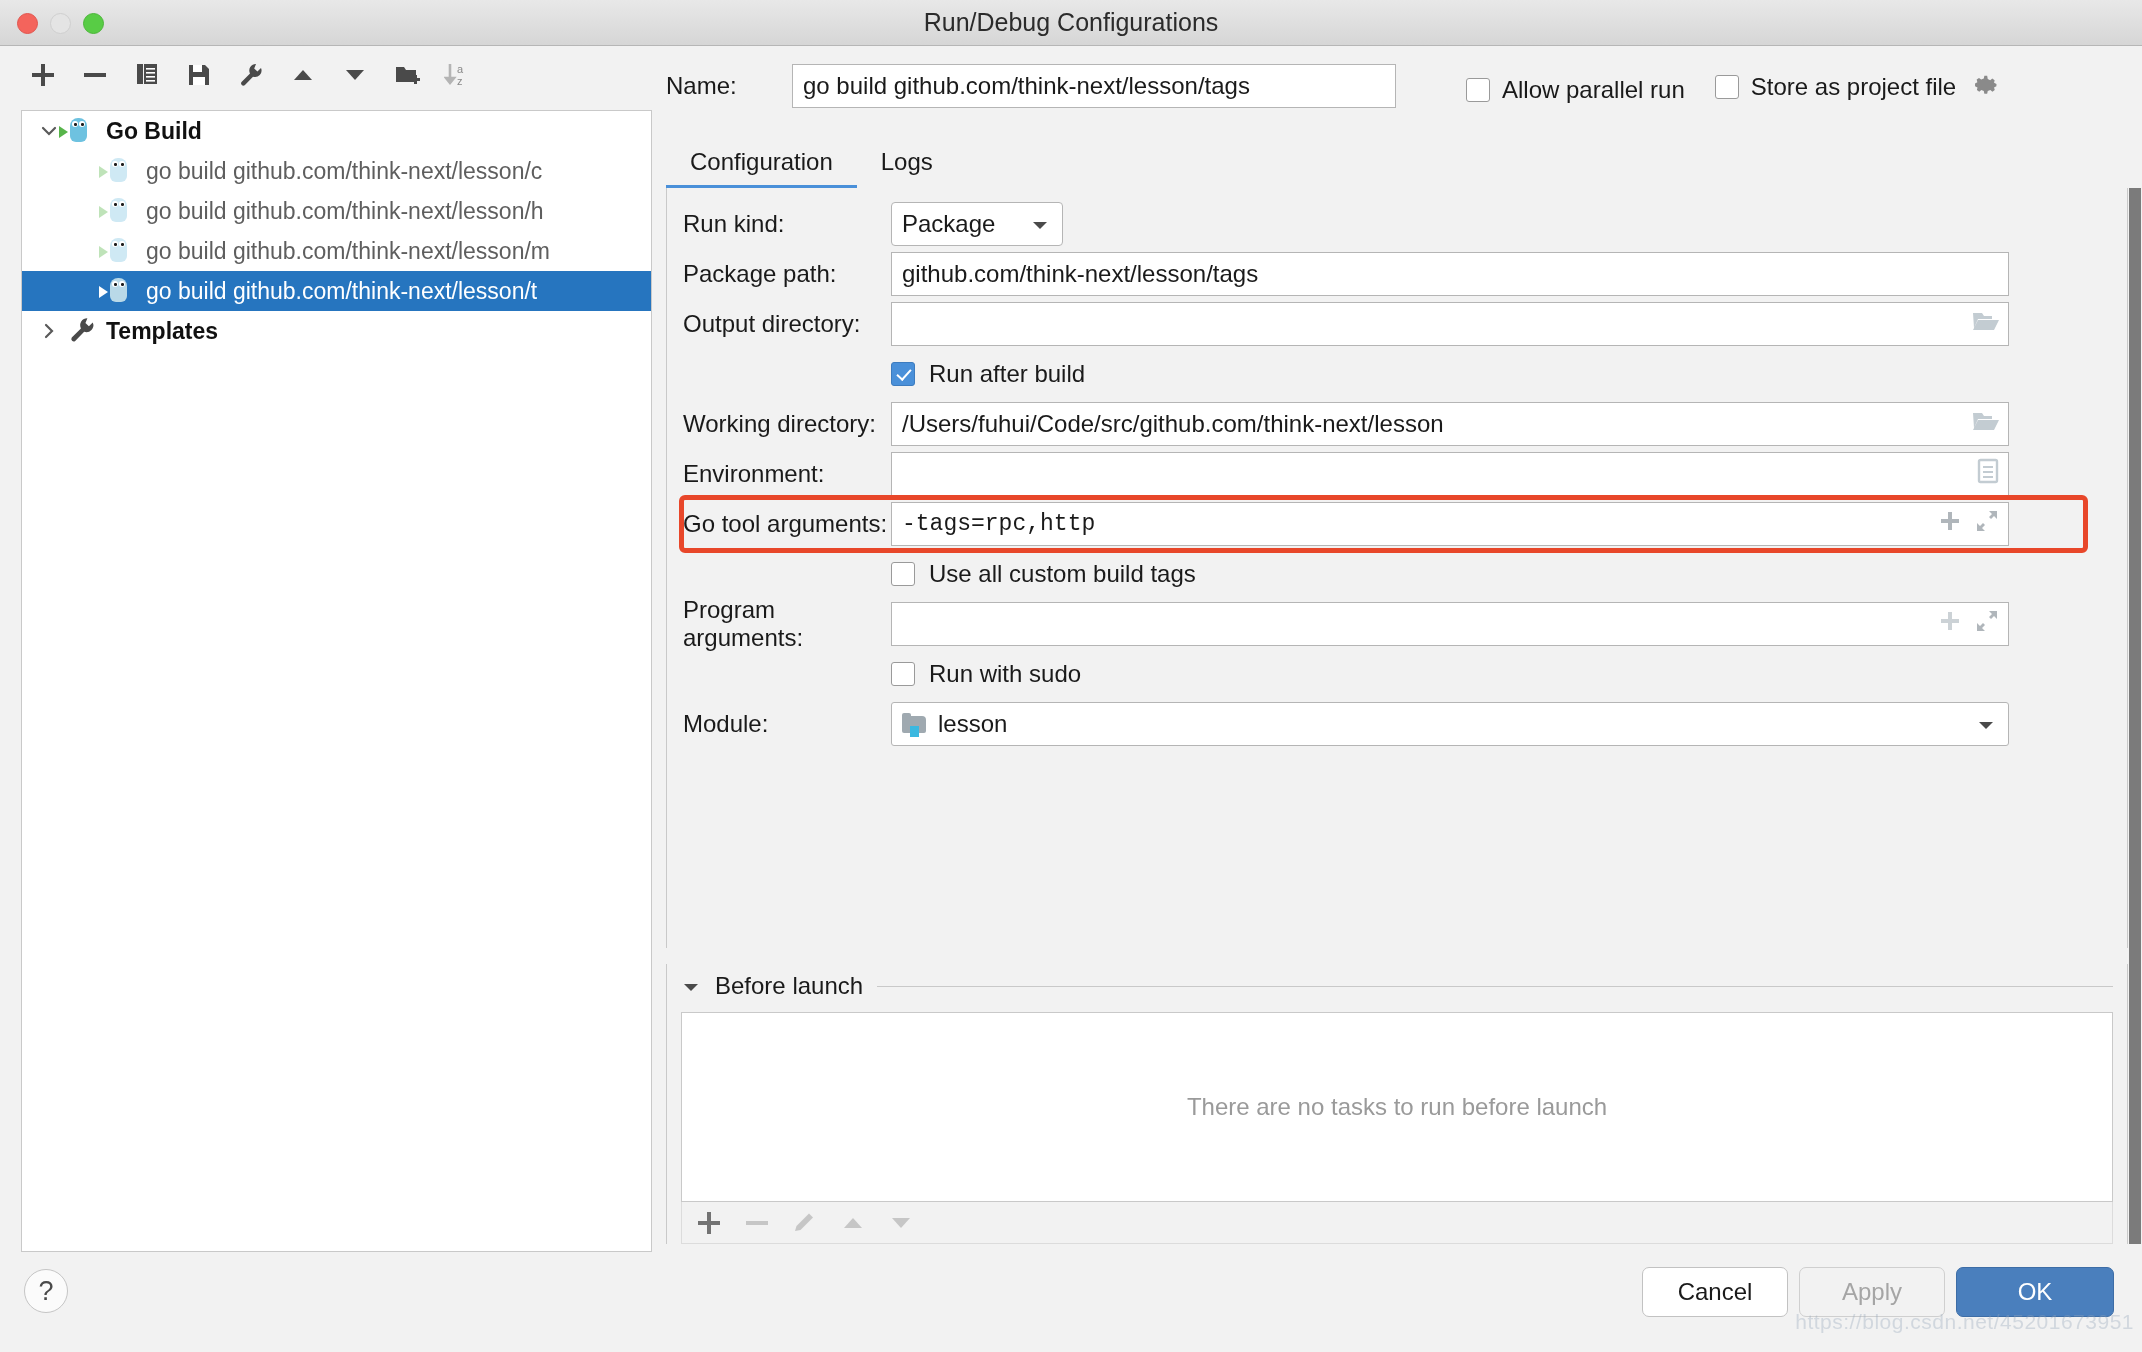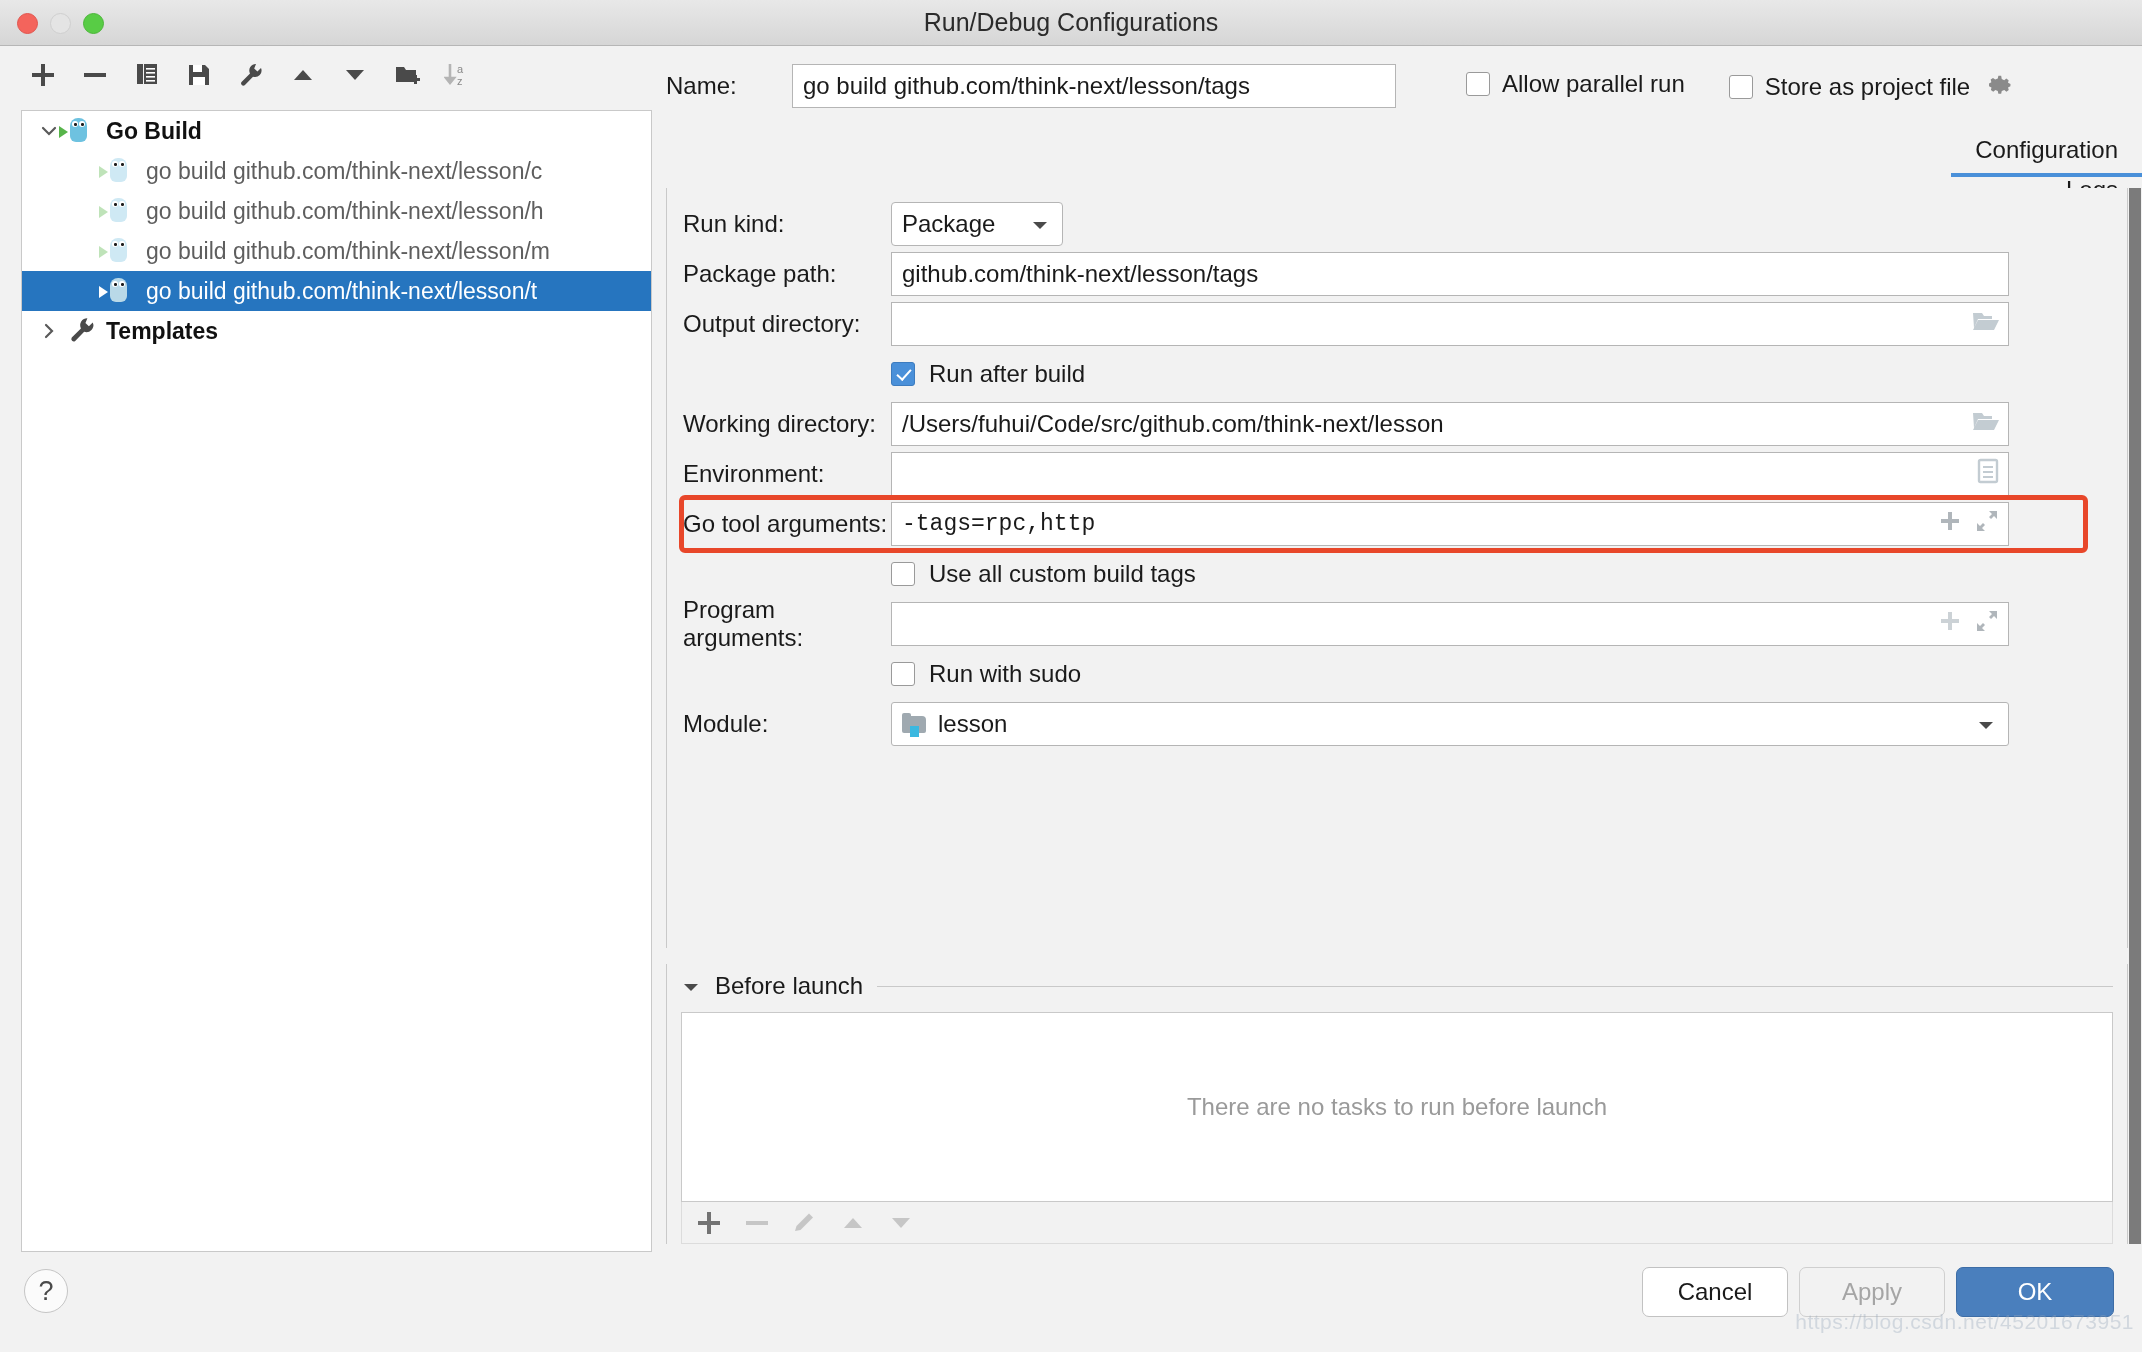--- a/index.html
+++ b/index.html
@@ -159,21 +159,21 @@
     box-sizing: border-box;
     font-size: 24px;
     color: #1a1a1a;
     display: flex; align-items: center;
     padding: 0 10px;
     overflow: hidden; white-space: nowrap;
   }
   .top-checks {
     position: absolute;
     top: 24px; left: 800px;
-    display: flex; align-items: flex-start; gap: 44px;
+    display: flex; align-items: flex-end; gap: 30px;
     font-size: 24px; color: #1a1a1a;
   }
   .chk-wrap { display: flex; align-items: center; gap: 12px; }
   .chkbox {
     width: 24px; height: 24px;
     border: 1px solid #9a9a9a;
     border-radius: 3px;
     background: #fff;
     box-sizing: border-box;
     display: inline-block;
@@ -195,21 +195,20 @@
   }
   .gear-icon { color: #8a8a8a; margin-left: 4px; }
 
   
   .tabs {
     position: absolute;
     left: 0; top: 90px;
     right: 0; height: 52px;
     display: flex; align-items: flex-end;
     border-bottom: 1px solid #14b8a6;
-    flex-direction: column;
   }
   .tab {
     font-size: 24px; color: #1a1a1a;
     padding: 0 24px 12px 24px;
     position: relative;
   }
   .tab.active::after {
     content: "";
     position: absolute;
     left: 0; right: 0; bottom: -1px;

